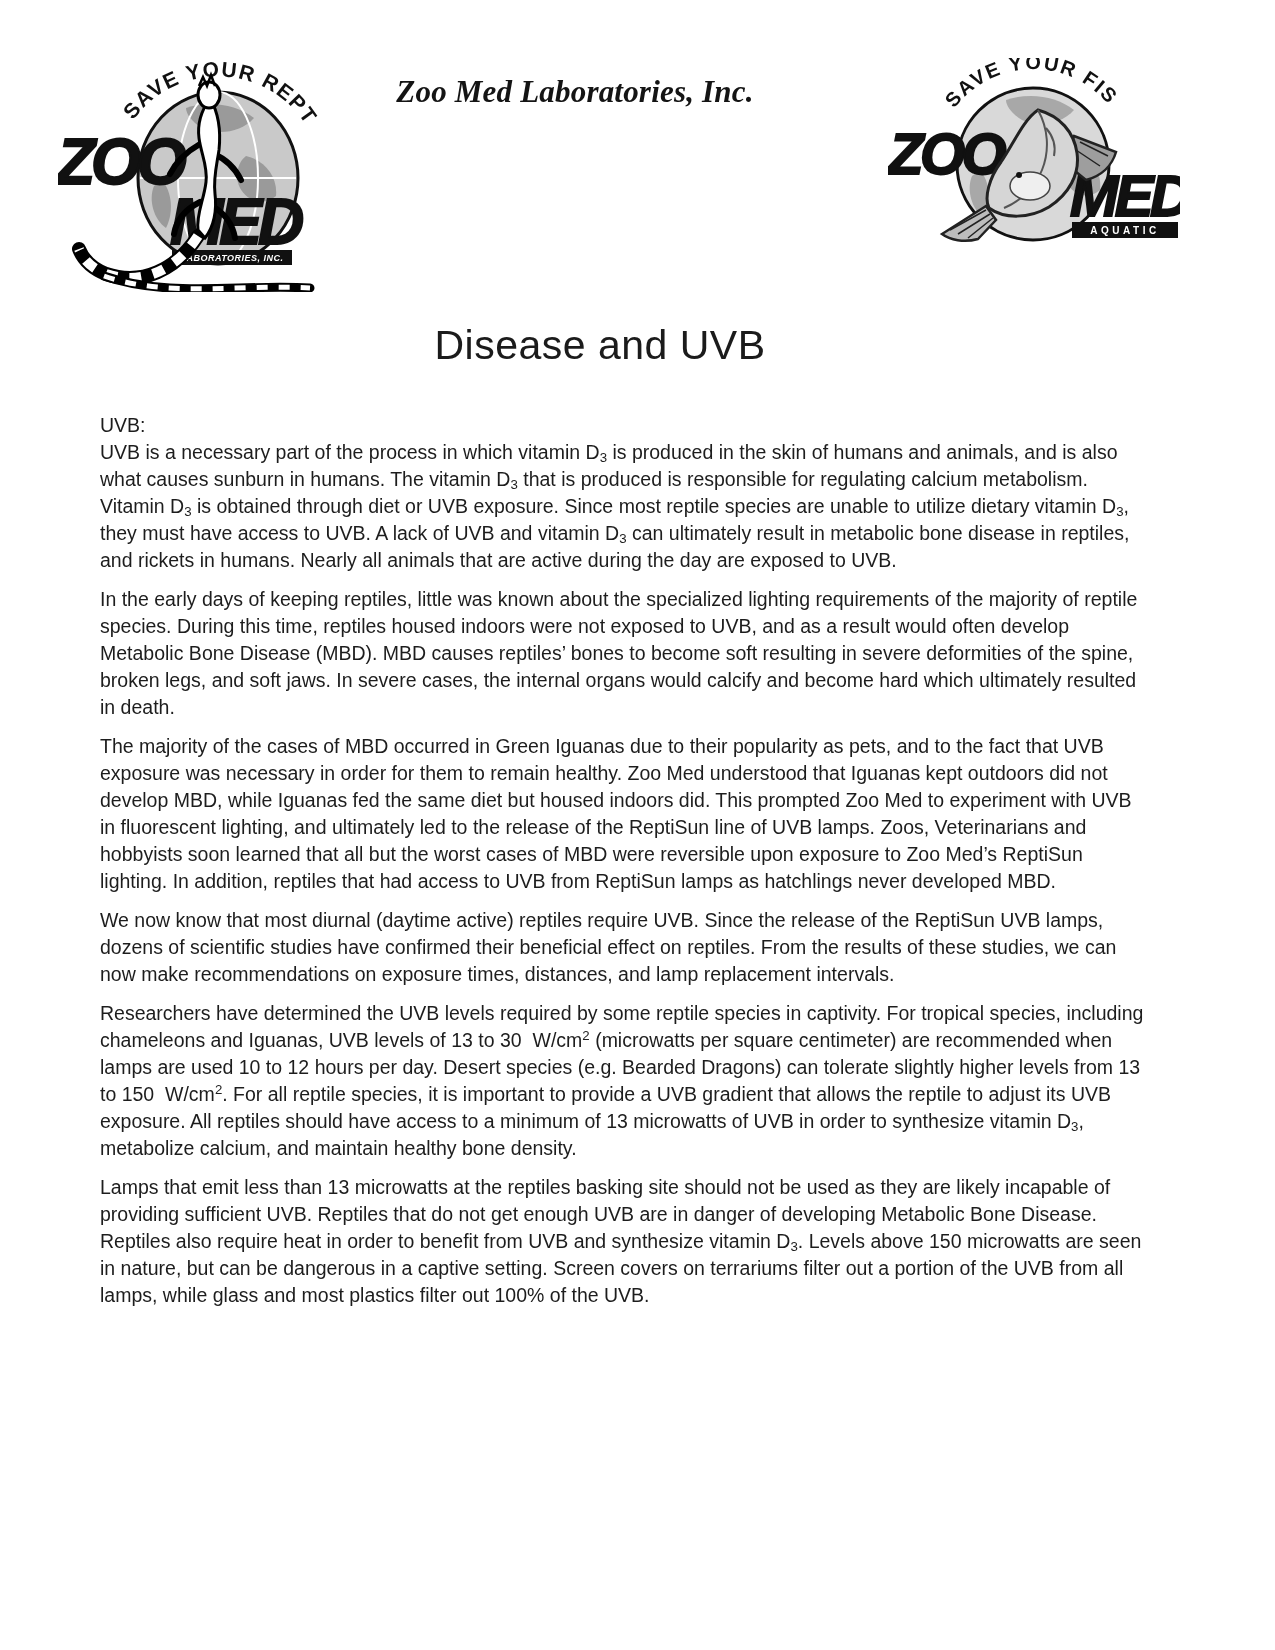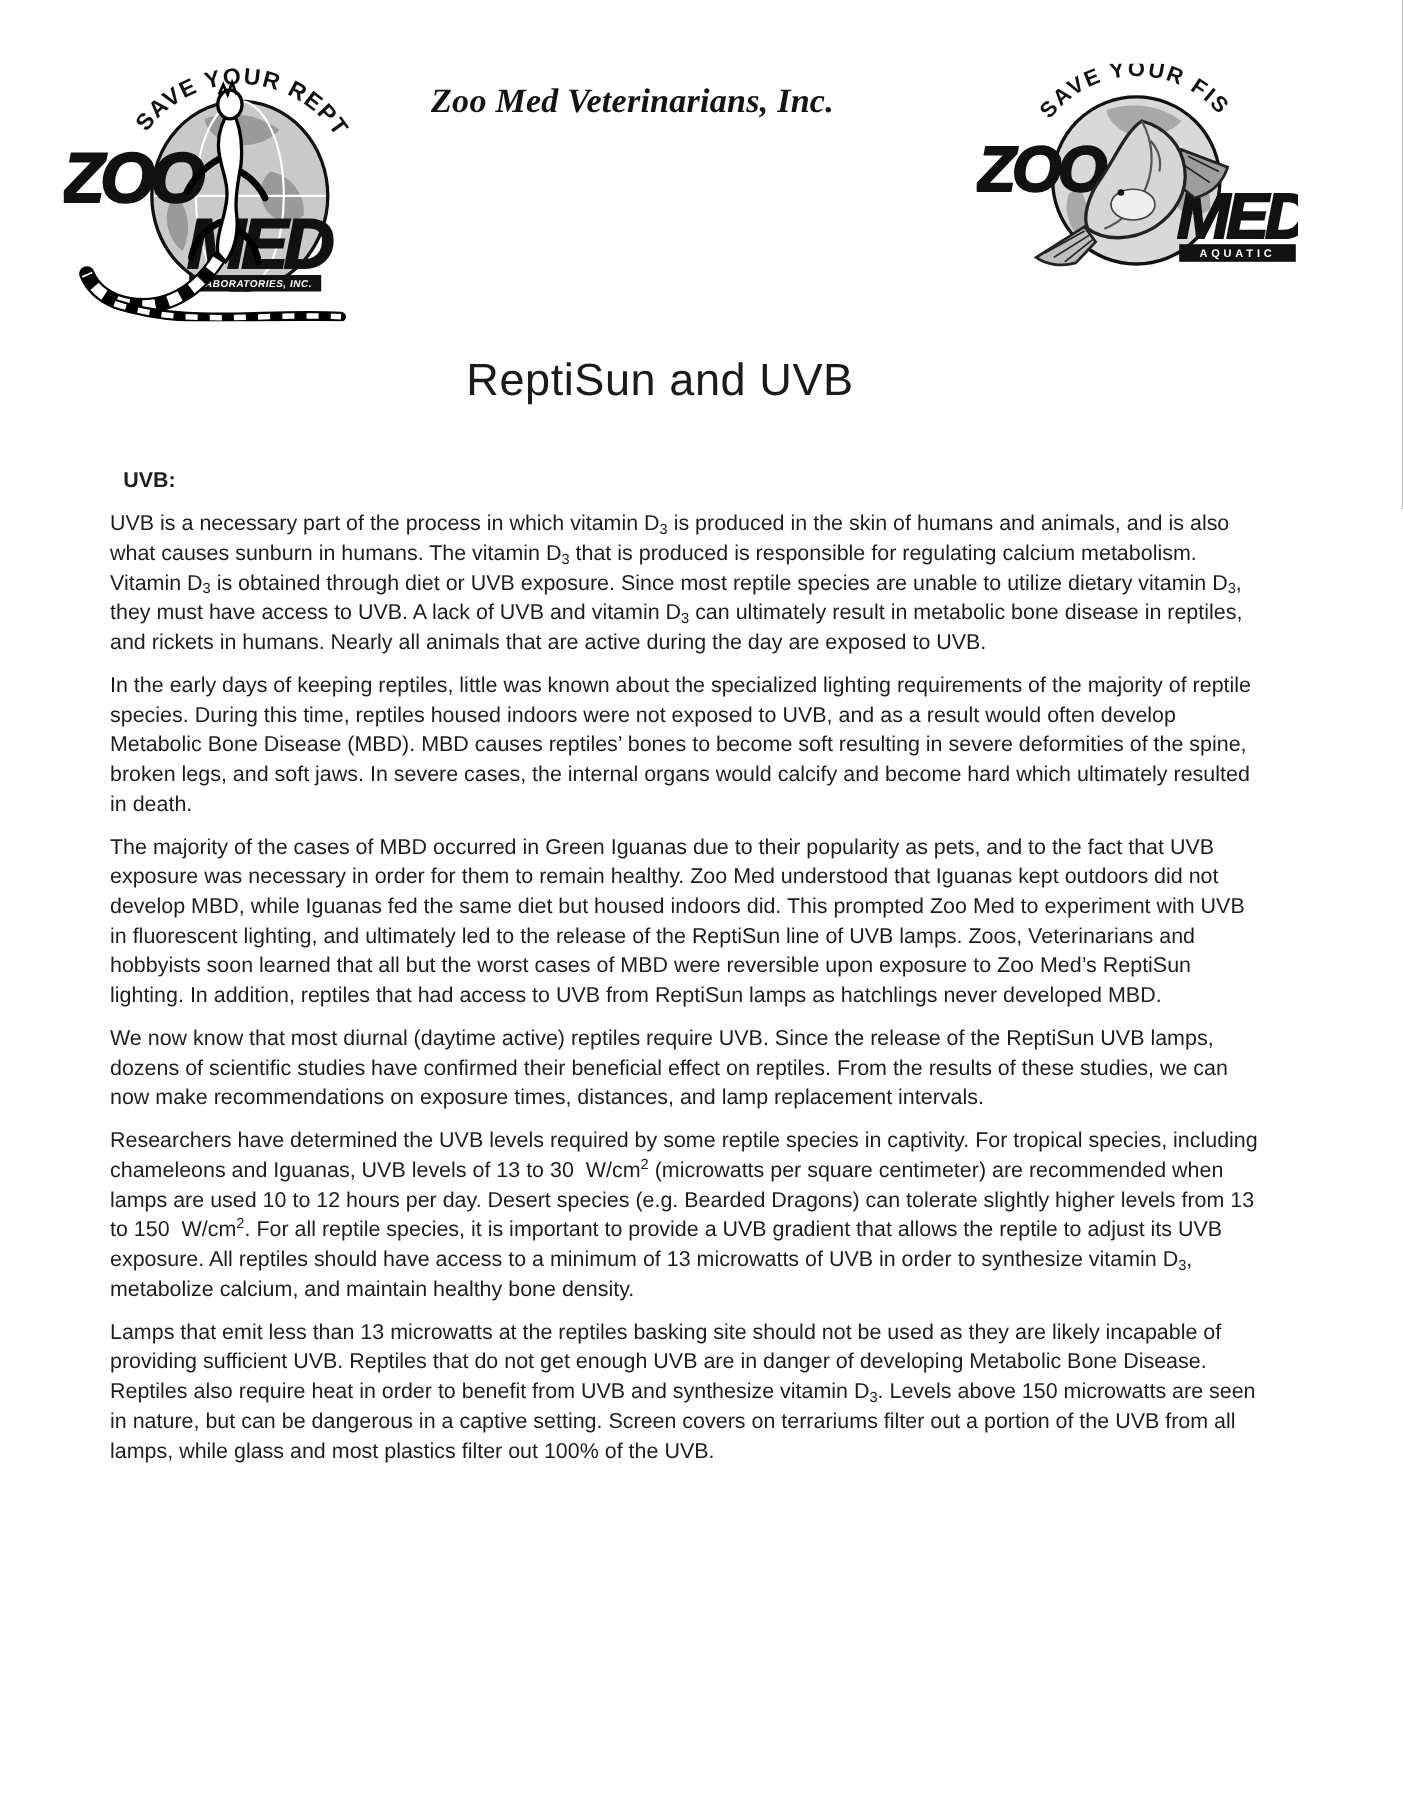--- a/index.html
+++ b/index.html
@@ -28,21 +28,21 @@
     position:absolute;left:100px;top:322px;width:1000px;
     text-align:center;
     font-size:41px;font-weight:400;color:#1b1b1b;
     letter-spacing:0.5px;
   }
   
   .body-col{
     position:absolute;left:100px;top:412px;width:1062px;
     font-size:19.5px;line-height:27px;color:#1d1d1d;
   }
-  .section-heading{font-weight:bold;margin:12px;}
+  .section-heading{font-weight:normal;margin:0;}
   .para{margin:0 16px 12px 0;}
   .para:last-child{margin-bottom:0;}
   .body-col sub{font-size:0.68em;line-height:0;vertical-align:-0.25em;}
   .body-col sup{font-size:0.68em;line-height:0;vertical-align:0.55em;}
   svg text{font-family:"Liberation Sans", sans-serif;}
 </style>
 </head>
 <body>
 
 <div class="page">
@@ -73,21 +73,21 @@
       <path d="M140 176 C118 210 84 226 48 214 C33 208 25 199 21 189" fill="none" stroke="#fff" stroke-width="10" stroke-linecap="butt" stroke-dasharray="12 12"></path>
       <path d="M46 216 C110 238 180 224 252 228" fill="none" stroke="#000" stroke-width="9" stroke-linecap="round"></path>
       <path d="M46 216 C110 238 180 224 252 228" fill="none" stroke="#fff" stroke-width="5" stroke-dasharray="11 11"></path>
       <path d="M142 84 C128 92 118 102 112 114 M156 94 C170 100 178 110 183 120 M142 142 C126 150 118 162 116 174 M154 146 C168 154 175 166 177 178" fill="none" stroke="#000" stroke-width="6" stroke-linecap="round"></path>
       <path d="M152 38 C143 51 139 63 141 78 C143 94 150 106 148 122 C146 140 138 154 140 170 L147 178 C156 167 159 150 157 134 C155 118 159 104 161 90 C163 71 160 52 152 38 Z" fill="#fff" stroke="#000" stroke-width="3"></path>
       <ellipse cx="151" cy="35" rx="11" ry="13" fill="#fff" stroke="#000" stroke-width="3"></ellipse>
       <path d="M141 26 L145 17 L149 26 L153 15 L157 26" fill="none" stroke="#000" stroke-width="2.5"></path>
     </g>
   </svg>
 
-  <div class="company-title">Zoo Med Veterinarians, Inc.</div>
+  <div class="company-title">Zoo Med Laboratories, Inc.</div>
 
   <svg class="logo-right" viewBox="0 0 292 205" aria-hidden="true">
     <defs>
       <path id="arcR" d="M 64 54 A 98 98 0 0 1 226 54" fill="none"></path>
     </defs>
     <circle cx="145" cy="106" r="76" fill="#d9d9d9" stroke="#111" stroke-width="3"></circle>
     <path d="M118 42 C142 34 168 38 186 52 C174 66 150 70 134 62 C124 56 118 48 118 42 Z" fill="#a8a8a8"></path>
     <path d="M188 92 C204 98 214 114 212 132 C200 142 186 138 178 124 C172 112 178 98 188 92 Z" fill="#a8a8a8"></path>
     <path d="M92 112 C102 124 104 144 96 160 C84 152 78 132 84 118 Z" fill="#a8a8a8"></path>
     <text font-size="20" font-weight="bold" fill="#111" letter-spacing="2">
@@ -104,21 +104,21 @@
       <path d="M186 78 L228 94 C224 108 213 118 198 122 L176 104 Z" fill="#9e9e9e" stroke="#222" stroke-width="2.5"></path>
       <path d="M192 84 L220 98 M188 92 L212 108" stroke="#222" stroke-width="1.5" fill="none"></path>
       <path d="M150 52 C172 58 186 74 189 95 C192 116 181 136 161 149 C141 161 116 161 101 150 C96 140 101 120 113 104 C125 87 135 62 150 52 Z" fill="#d6d6d6" stroke="#222" stroke-width="3"></path>
       <path d="M150 52 C160 70 162 92 154 112 C147 129 133 143 116 150" fill="none" stroke="#555" stroke-width="2"></path>
       <ellipse cx="142" cy="128" rx="20" ry="14" fill="#efefef" stroke="#444" stroke-width="1.5"></ellipse>
       <circle cx="131" cy="117" r="3" fill="#111"></circle>
       <path d="M158 70 C165 78 168 88 166 98" fill="none" stroke="#555" stroke-width="2"></path>
     </g>
   </svg>
 
-  <div class="doc-title">ReptiSun and UVB</div>
+  <div class="doc-title">Disease and UVB</div>
 
   <div class="body-col">
     <p class="section-heading">UVB:</p>
     <p class="para">UVB is a necessary part of the process in which vitamin D<sub>3</sub> is produced in the skin of humans and animals, and is also what causes sunburn in humans. The vitamin D<sub>3</sub> that is produced is responsible for regulating calcium metabolism. Vitamin D<sub>3</sub> is obtained through diet or UVB exposure. Since most reptile species are unable to utilize dietary vitamin D<sub>3</sub>, they must have access to UVB. A lack of UVB and vitamin D<sub>3</sub> can ultimately result in metabolic bone disease in reptiles, and rickets in humans. Nearly all animals that are active during the day are exposed to UVB.</p>
     <p class="para">In the early days of keeping reptiles, little was known about the specialized lighting requirements of the majority of reptile species. During this time, reptiles housed indoors were not exposed to UVB, and as a result would often develop Metabolic Bone Disease (MBD). MBD causes reptiles’ bones to become soft resulting in severe deformities of the spine, broken legs, and soft jaws. In severe cases, the internal organs would calcify and become hard which ultimately resulted in death.</p>
     <p class="para">The majority of the cases of MBD occurred in Green Iguanas due to their popularity as pets, and to the fact that UVB exposure was necessary in order for them to remain healthy. Zoo Med understood that Iguanas kept outdoors did not develop MBD, while Iguanas fed the same diet but housed indoors did. This prompted Zoo Med to experiment with UVB in fluorescent lighting, and ultimately led to the release of the ReptiSun line of UVB lamps. Zoos, Veterinarians and hobbyists soon learned that all but the worst cases of MBD were reversible upon exposure to Zoo Med’s ReptiSun lighting. In addition, reptiles that had access to UVB from ReptiSun lamps as hatchlings never developed MBD.</p>
     <p class="para">We now know that most diurnal (daytime active) reptiles require UVB. Since the release of the ReptiSun UVB lamps, dozens of scientific studies have confirmed their beneficial effect on reptiles. From the results of these studies, we can now make recommendations on exposure times, distances, and lamp replacement intervals.</p>
     <p class="para">Researchers have determined the UVB levels required by some reptile species in captivity. For tropical species, including chameleons and Iguanas, UVB levels of 13 to 30 &nbsp;W/cm<sup>2</sup> (microwatts per square centimeter) are recommended when lamps are used 10 to 12 hours per day. Desert species (e.g. Bearded Dragons) can tolerate slightly higher levels from 13 to 150 &nbsp;W/cm<sup>2</sup>. For all reptile species, it is important to provide a UVB gradient that allows the reptile to adjust its UVB exposure. All reptiles should have access to a minimum of 13 microwatts of UVB in order to synthesize vitamin D<sub>3</sub>, metabolize calcium, and maintain healthy bone density.</p>
     <p class="para">Lamps that emit less than 13 microwatts at the reptiles basking site should not be used as they are likely incapable of providing sufficient UVB. Reptiles that do not get enough UVB are in danger of developing Metabolic Bone Disease. Reptiles also require heat in order to benefit from UVB and synthesize vitamin D<sub>3</sub>. Levels above 150 microwatts are seen in nature, but can be dangerous in a captive setting. Screen covers on terrariums filter out a portion of the UVB from all lamps, while glass and most plastics filter out 100% of the UVB.</p>
   </div>

